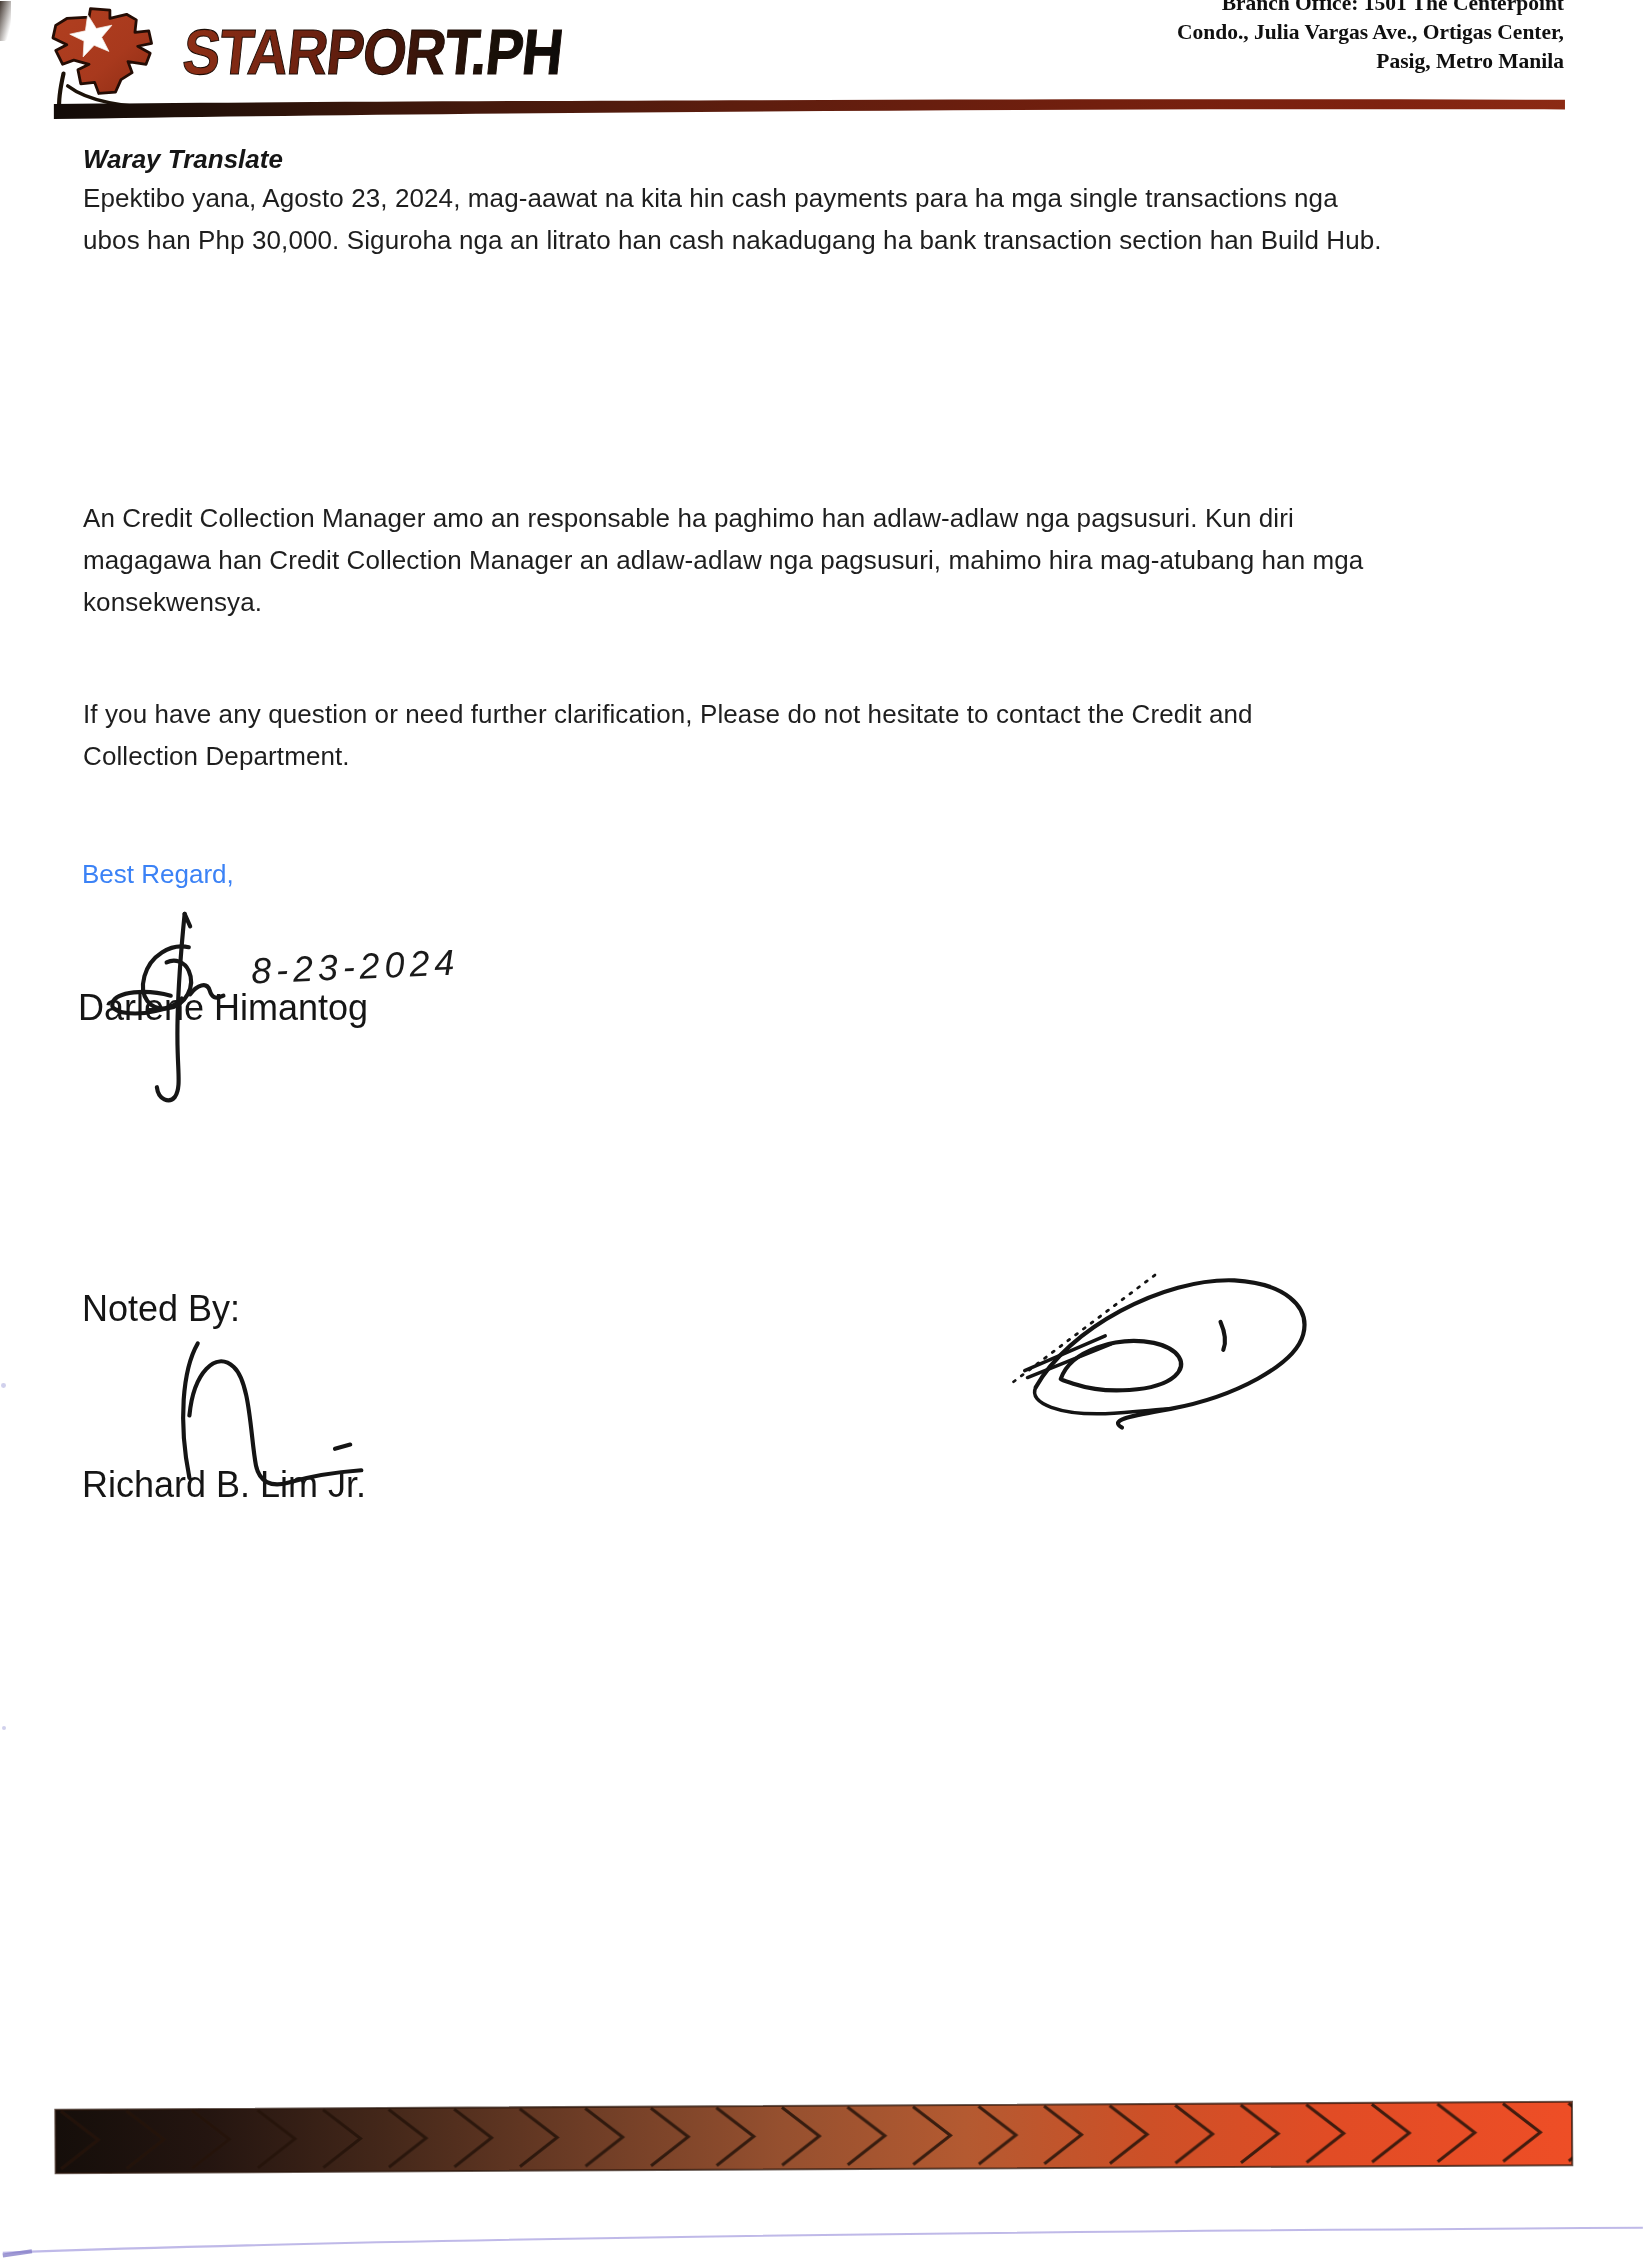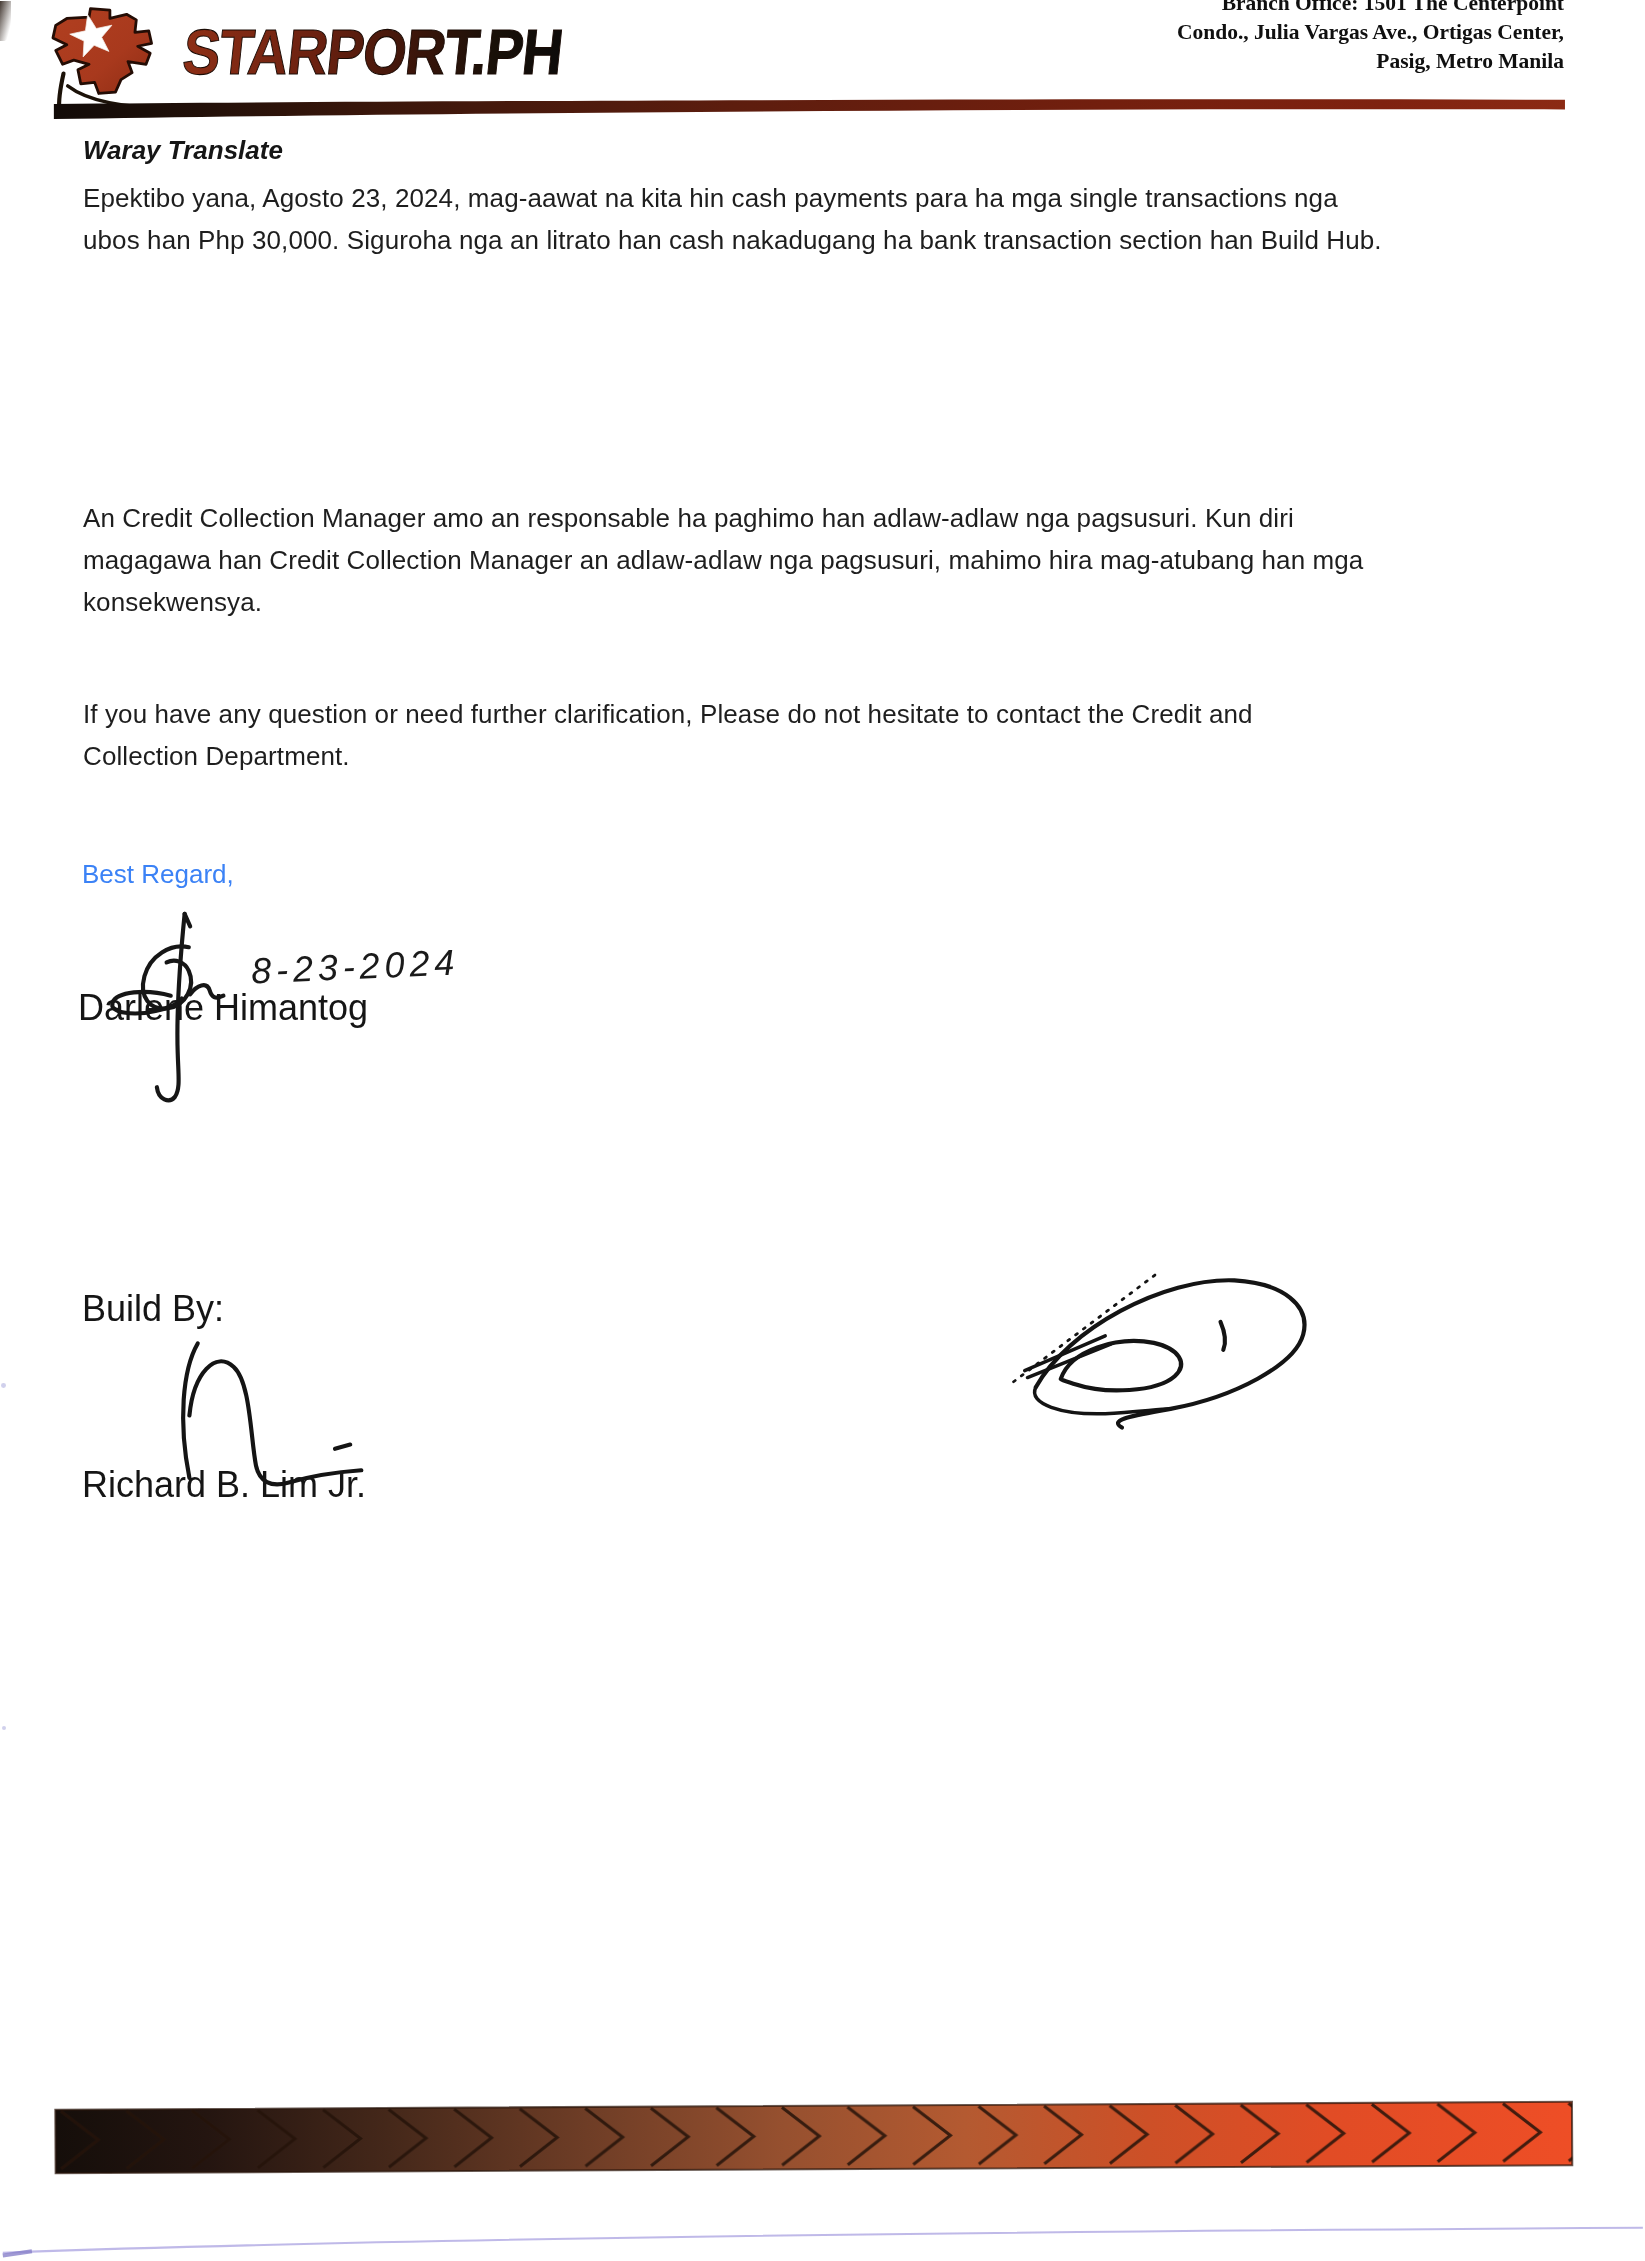--- a/index.html
+++ b/index.html
@@ -87,21 +87,21 @@
         <stop offset="100%" stop-color="#8c2a14"></stop>
       </linearGradient>
     </defs>
 
     <path d="M 30,8 C 26,26 22,44 24,60" fill="none" stroke="#1c1208" stroke-width="6" stroke-linecap="round"></path>
     <path d="M 36,26 C 70,52 130,60 210,58" fill="none" stroke="#1c1208" stroke-width="5" stroke-linecap="round"></path>
 
     <path d="M 16,52 C 500,48 1400,44 2206,46 L 2206,60 C 1400,58 500,66 16,74 Z" fill="url(#ruleGrad)"></path>
   </svg>
 
-  <div class="txt heading" style="left:83px;top:131px;">Waray Translate</div>
+  <div class="txt heading" style="left:83px;top:140px;">Waray Translate</div>
 
   <div class="txt body-par" style="left:83px;top:177px;">Epektibo yana, Agosto 23, 2024, mag-aawat na kita hin cash payments para ha mga single transactions nga
 ubos han Php 30,000. Siguroha nga an litrato han cash nakadugang ha bank transaction section han Build Hub.</div>
 
 
   <div class="txt body-par" style="left:83px;top:693px;">If you have any question or need further clarification, Please do not hesitate to contact the Credit and
 Collection Department.</div>
 
   <div class="txt body-par" style="left:83px;top:497px;">An Credit Collection Manager amo an responsable ha paghimo han adlaw-adlaw nga pagsusuri. Kun diri
 magagawa han Credit Collection Manager an adlaw-adlaw nga pagsusuri, mahimo hira mag-atubang han mga
@@ -120,21 +120,21 @@
       <path d="M 96,128 C 60,118 18,122 12,138 C 7,152 40,158 74,150 C 96,145 108,138 112,132"></path>
 
       <path d="M 124,126 C 134,112 148,108 152,120 C 155,130 160,134 172,128"></path>
     </g>
   </svg>
 
   <div class="txt hand-date" style="left:251px;top:947px;">8-23-2024</div>
 
   <div class="txt typed-name" style="left:78px;top:988px;">Darlene Himantog</div>
 
-  <div class="txt typed-name" style="left:82px;top:1289px;">Build By:</div>
+  <div class="txt typed-name" style="left:82px;top:1289px;">Noted By:</div>
 
   <svg style="left:170px;top:1332px" width="201" height="167" viewBox="0 0 290 240">
     <g fill="none" stroke="#141414" stroke-width="6" stroke-linecap="round">
 
       <path d="M 40,16 C 18,54 12,130 28,210"></path>
 
       <path d="M 28,120 C 34,58 66,26 92,50 C 116,72 116,150 124,192 C 129,216 146,224 170,217 C 204,207 248,201 276,199"></path>
 
       <path d="M 238,168 L 260,162"></path>
     </g>

